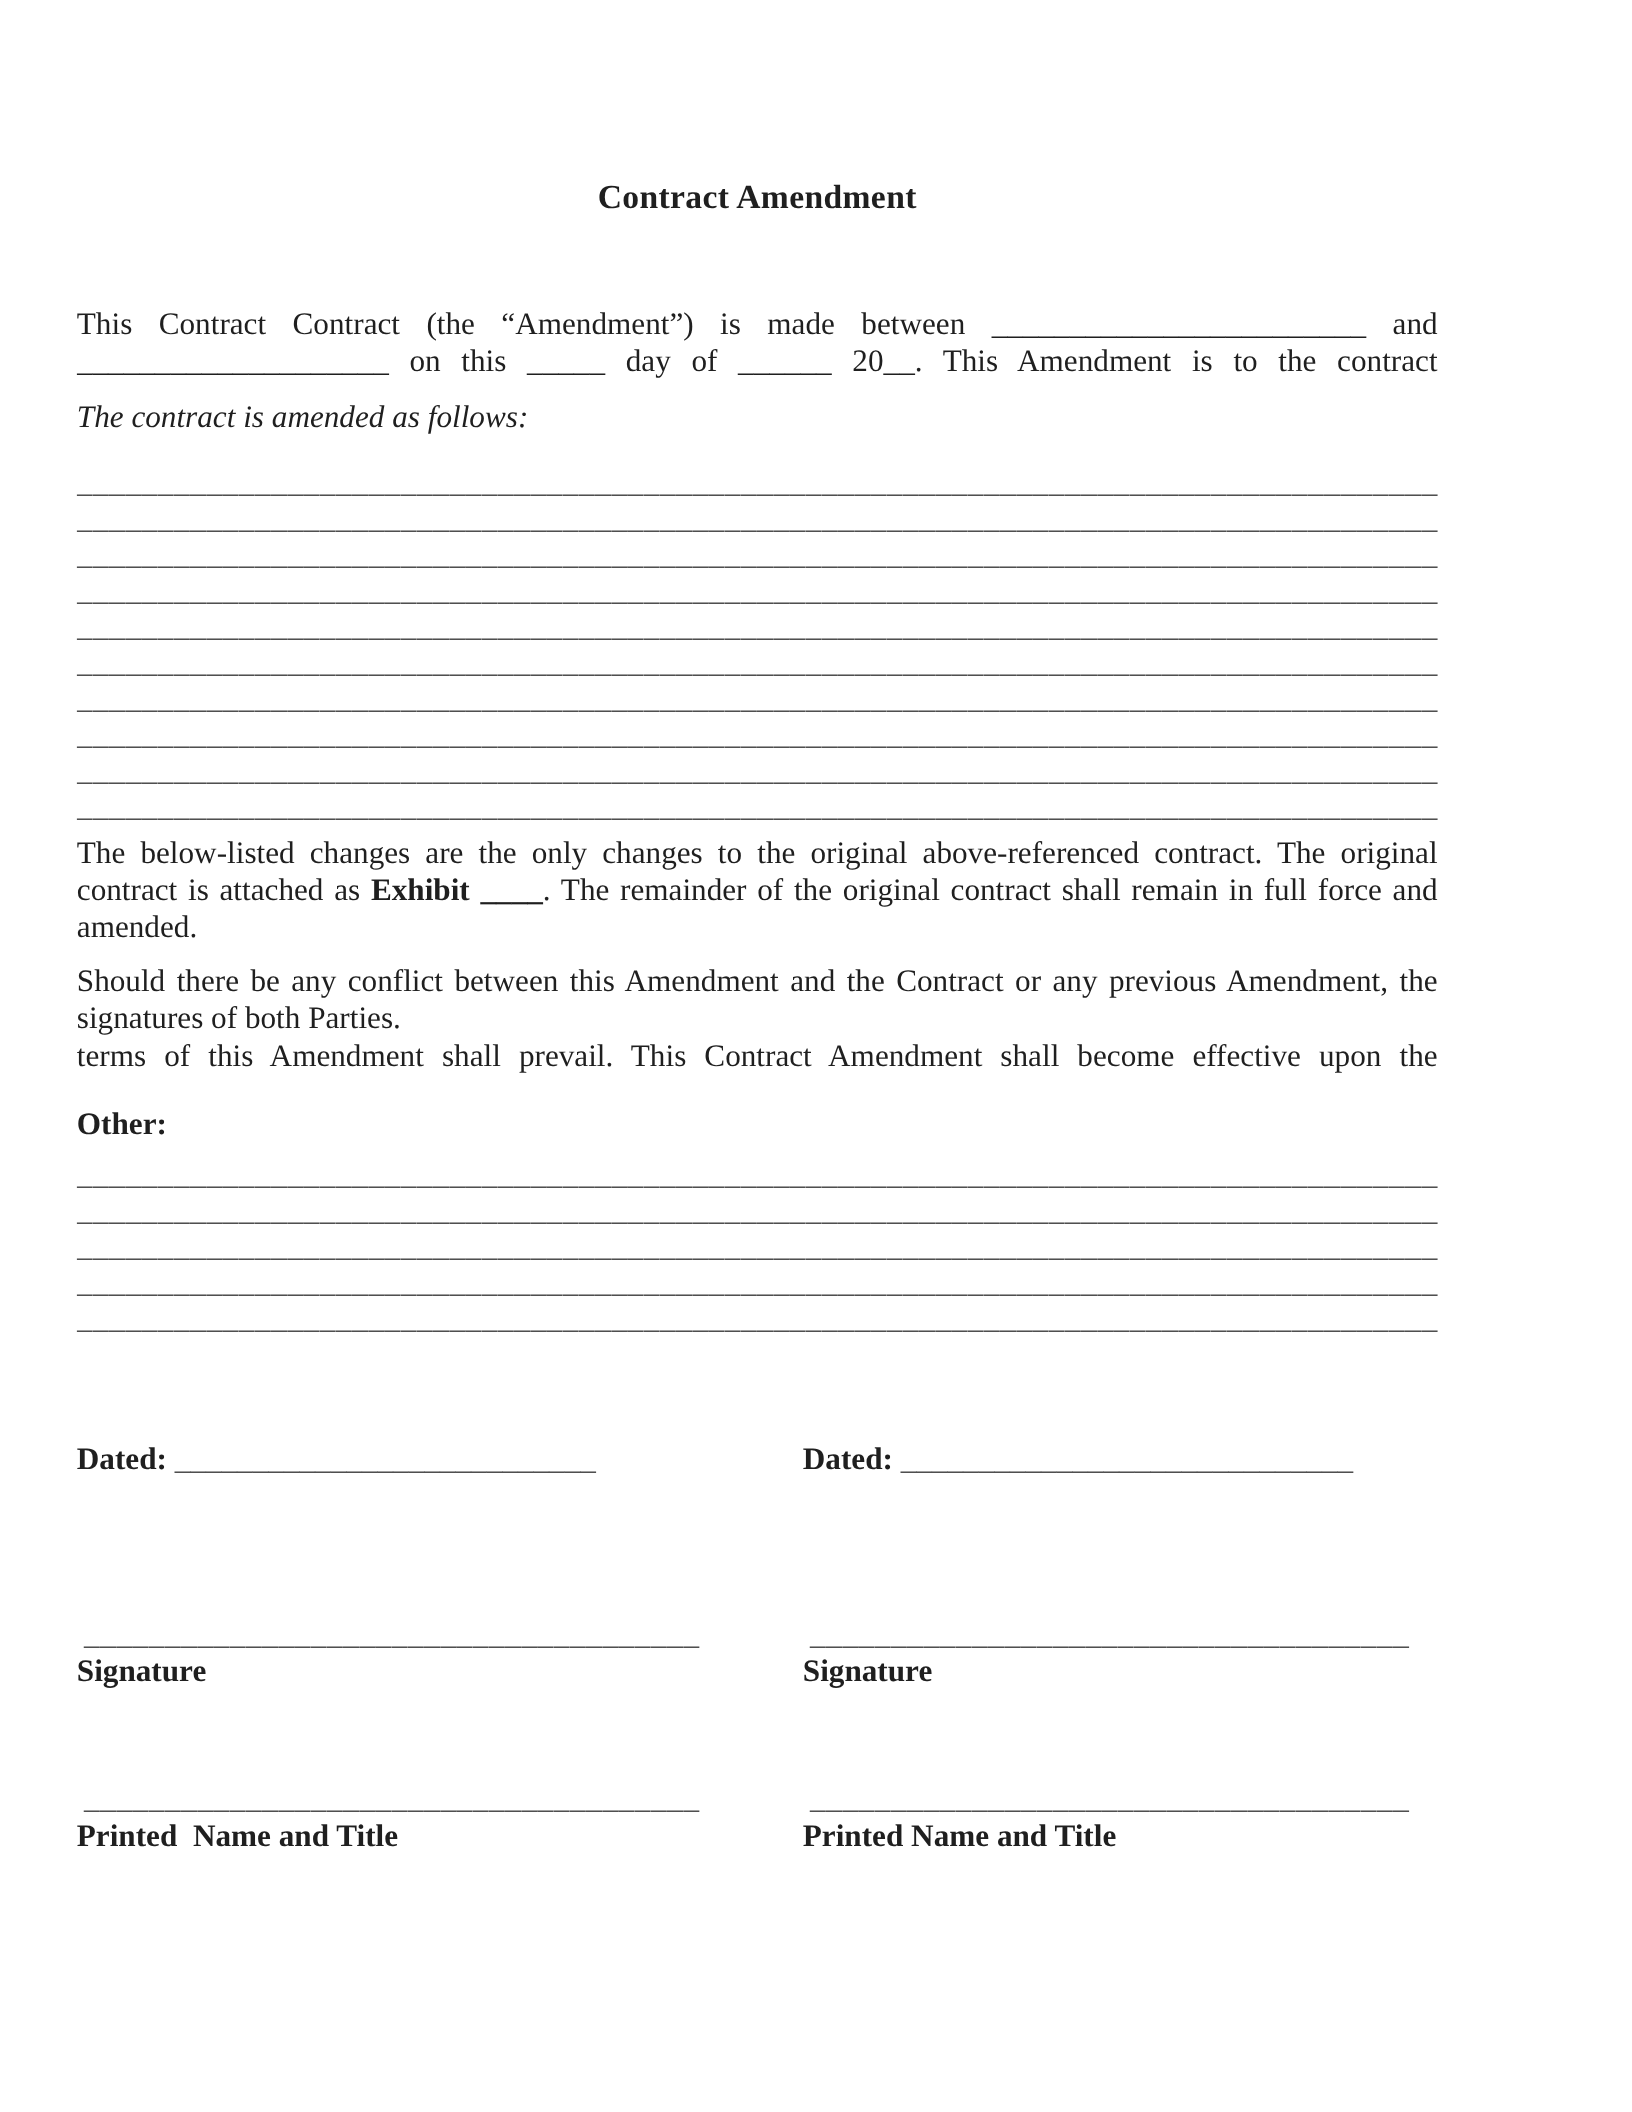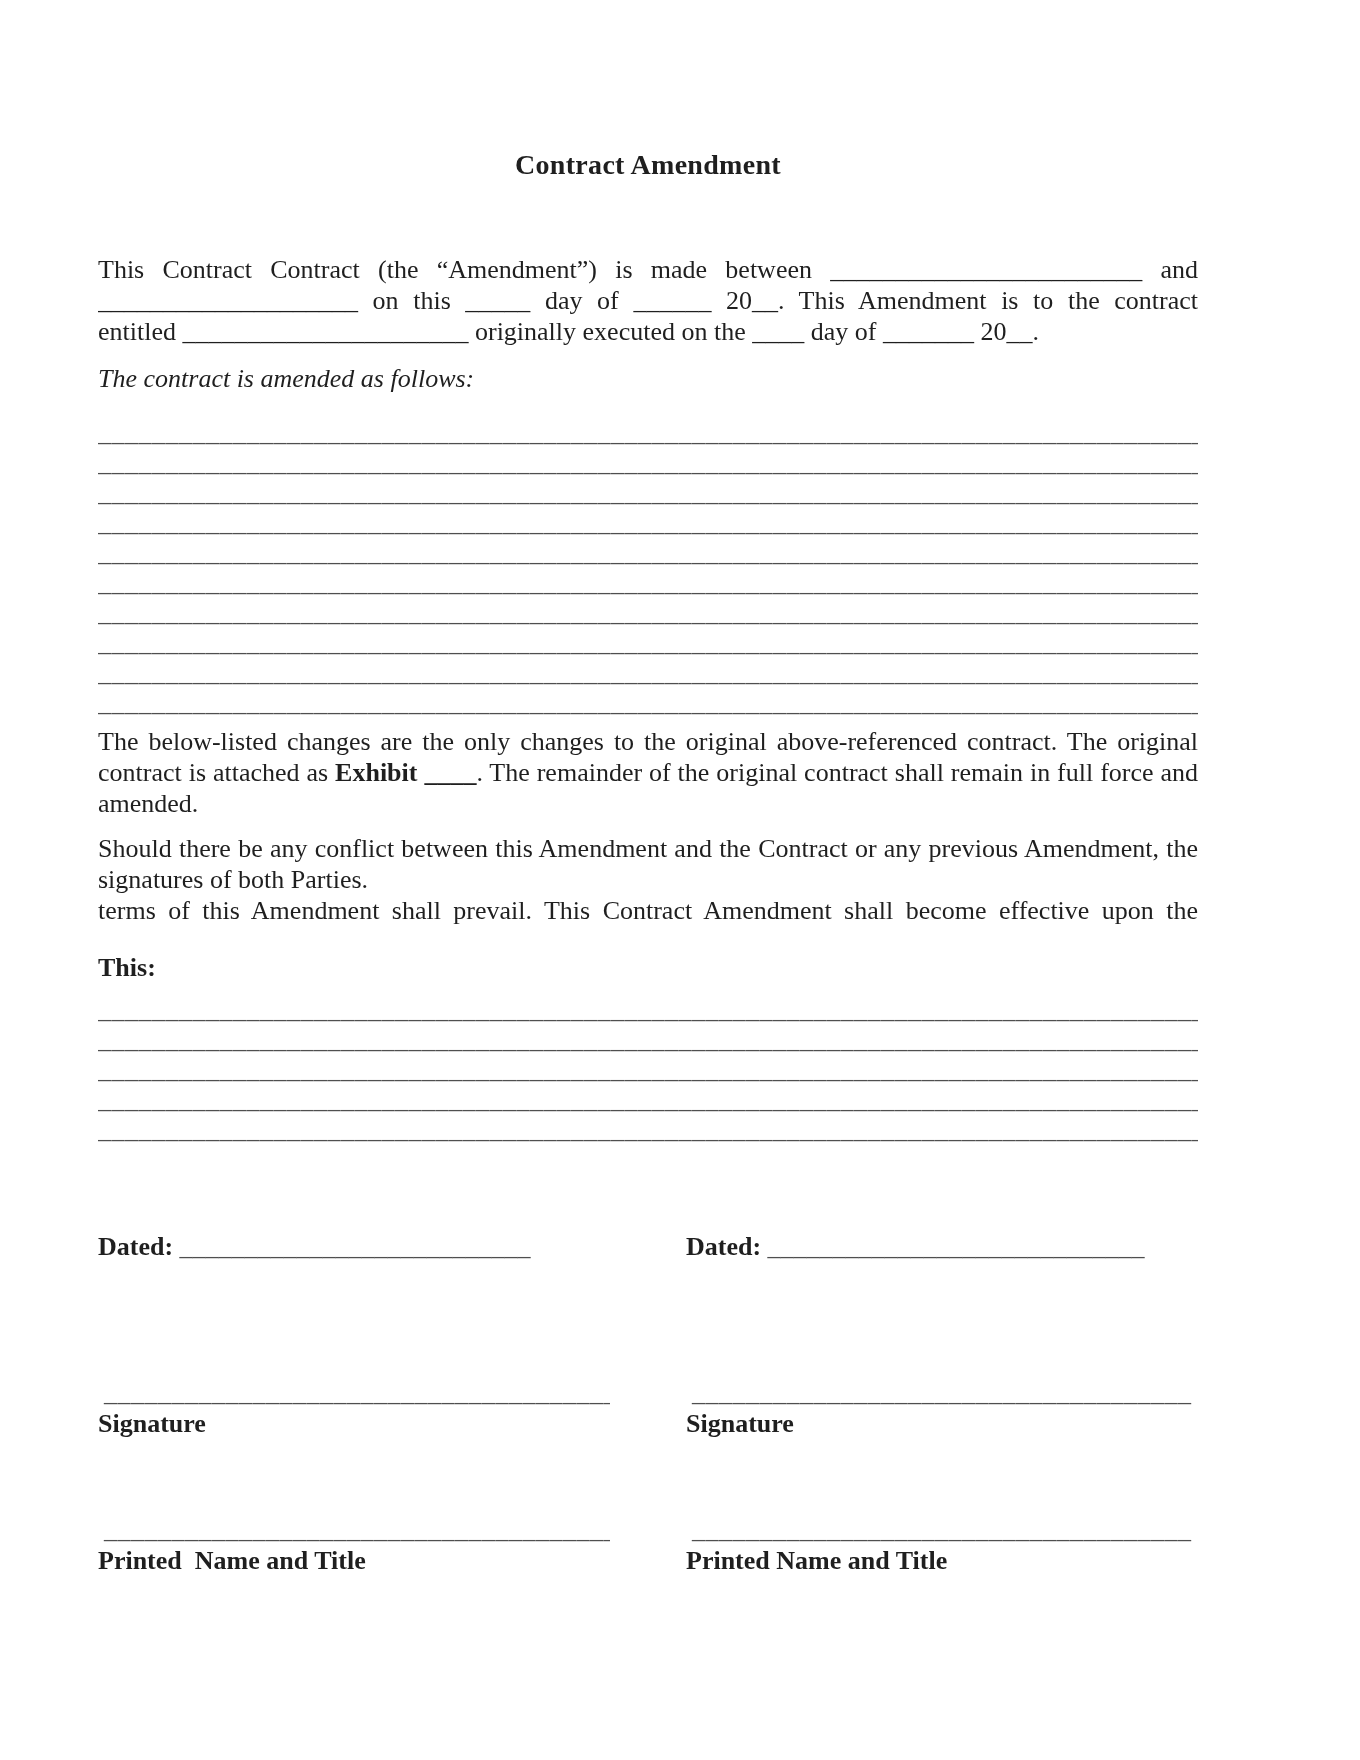--- a/index.html
+++ b/index.html
@@ -11,21 +11,21 @@
     width: 1360px;
     height: 1760px;
     overflow: hidden;
     font-family: "Liberation Serif", "DejaVu Serif", serif;
     color: #1f1f1f;
   }
   .page {
     box-sizing: border-box;
     width: 1360px;
     height: 1760px;
-    padding: 148px 162px 0 98px;
+    padding: 148px 162px 0 64px;
     background: #ffffff;
   }
   .doc-title {
     font-size: 28px;
     line-height: 34px;
     font-weight: bold;
     text-align: center;
     margin-bottom: 72px;
     letter-spacing: 0.3px;
   }
@@ -103,21 +103,20 @@
 </head>
 <body>
 
 <div class="page">
 
   <div class="doc-title">Contract Amendment</div>
 
   <div class="para">
     <div class="line">This Contract Contract (the “Amendment”) is made between ________________________ and</div>
     <div class="line">____________________ on this _____ day of ______ 20__. This Amendment is to the contract</div>
-    <div class="line last">entitled ______________________ originally executed on the ____ day of _______ 20__.</div>
   </div>
 
   <div class="h-amended">The contract is amended as follows:</div>
 
   <div class="blank-block">
     <div class="blank-row">_____________________________________________________________________________________</div>
     <div class="blank-row">_____________________________________________________________________________________</div>
     <div class="blank-row">_____________________________________________________________________________________</div>
     <div class="blank-row">_____________________________________________________________________________________</div>
     <div class="blank-row">_____________________________________________________________________________________</div>
@@ -133,21 +132,21 @@
     <div class="line"><span>contract is attached as </span><b class="inline-bold">Exhibit ____</b><span>. The remainder of the original contract shall remain in full force and</span></div>
     <div class="line last">amended.</div>
   </div>
 
   <div class="para p-conflict">
     <div class="line">Should there be any conflict between this Amendment and the Contract or any previous Amendment, the</div>
     <div class="line last">signatures of both Parties.</div>
     <div class="line">terms of this Amendment shall prevail. This Contract Amendment shall become effective upon the</div>
   </div>
 
-  <div class="h-other">This:</div>
+  <div class="h-other">Other:</div>
 
   <div class="blank-block other-block">
     <div class="blank-row">_____________________________________________________________________________________</div>
     <div class="blank-row">_____________________________________________________________________________________</div>
     <div class="blank-row">_____________________________________________________________________________________</div>
     <div class="blank-row">_____________________________________________________________________________________</div>
     <div class="blank-row">_____________________________________________________________________________________</div>
   </div>
 
   <div class="sig-grid dated-grid">

